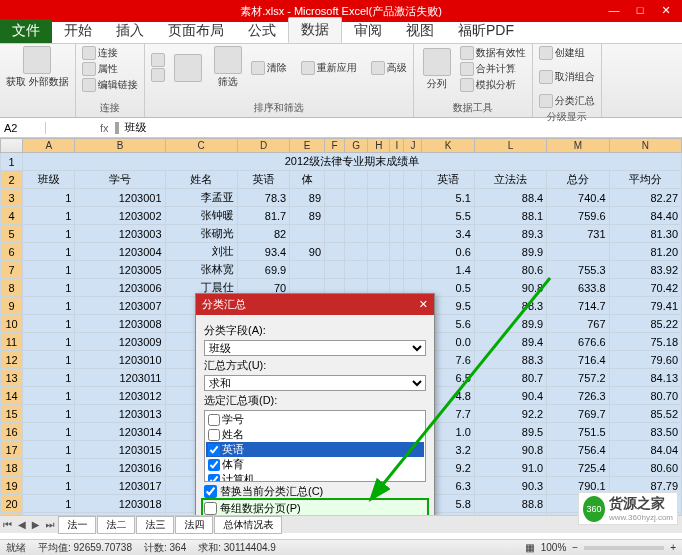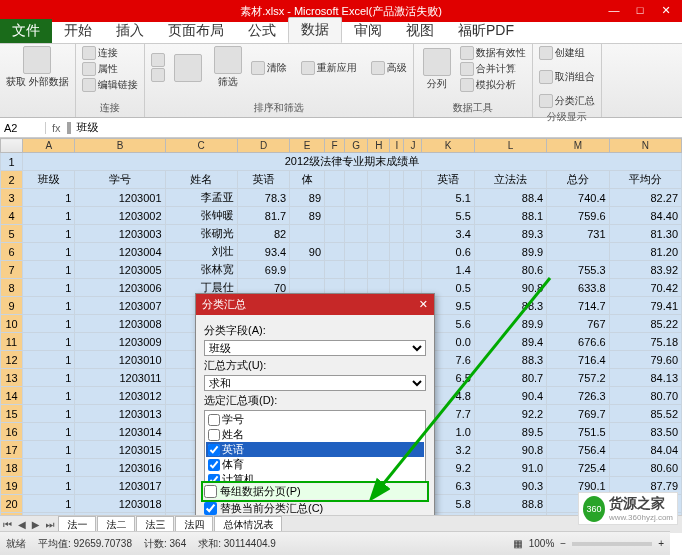--- a/index.html
+++ b/index.html
@@ -16,21 +16,21 @@
 .rgroup { border-right: 1px solid #ccc; padding: 2px 6px; display: flex; flex-direction: column; justify-content: space-between; }
 .rgroup .row { display: flex; gap: 6px; align-items: center; }
 .rgroup .lbl { text-align: center; font-size: 10px; color: #555; margin-top: 2px; }
 .rbtn { display: flex; flex-direction: column; align-items: center; font-size: 10px; color: #333; gap: 1px; min-width: 34px; }
 .rbtn .ic { width: 18px; height: 18px; background: #e0e0e0; border: 1px solid #bbb; border-radius: 2px; }
 .rbtn.big .ic { width: 28px; height: 28px; }
 .smalltxt { font-size: 10px; color: #333; display: flex; align-items: center; gap: 2px; }
 .smalltxt .ic { width: 14px; height: 14px; background: #e0e0e0; border: 1px solid #bbb; border-radius: 2px; }
 .cellref { height: 20px; display: flex; border-bottom: 1px solid #ccc; background: #fff; align-items: center; }
 .namebox { width: 46px; padding: 0 4px; border-right: 1px solid #ccc; font-size: 11px; }
-.fx { padding: 0 6px; color: #666; border-right: 4px solid #a3a3a3; }
+.fx { padding: 0 6px; color: #666; border-right: 4px solid #a3a3a3; margin-left: 48px; }
 .fval { padding: 0 6px; font-size: 11px; }
 .sheet { position: relative; overflow: hidden; height: 380px; }
 table.grid { border-collapse: collapse; font-size: 11px; width: 100%; }
 table.grid th { background: linear-gradient(#f2f2f2,#e5e5e5); border: 1px solid #bbb; font-weight: normal; color: #333; padding: 1px 2px; font-size: 10px; }
 table.grid th.sel { background: #f8cf8a; }
 table.grid td { border: 1px solid #c8d4e0; padding: 1px 3px; background: #cfe1f3; text-align: right; white-space: nowrap; }
 table.grid td.row-h { background: #f8cf8a; text-align: center; width: 22px; }
 table.grid tr.title-row td { text-align: center; font-weight: normal; background: #cfe1f3; }
 .dlg { position: absolute; left: 195px; top: 155px; width: 240px; background: #f0f0f0; border: 1px solid #888; box-shadow: 2px 2px 6px rgba(0,0,0,0.3); font-size: 11px; }
 .dlg-title { background: #c62828; color: #fff; padding: 3px 6px; display: flex; justify-content: space-between; align-items: center; }
@@ -40,21 +40,21 @@
 .listbox { height: 72px; overflow: hidden; padding: 1px; }
 .listbox .opt { display: flex; align-items: center; gap: 2px; padding: 0 2px; }
 .listbox .opt.sel { background: #2060c0; color: #fff; }
 .listbox input[type=checkbox] { width: 12px; height: 12px; }
 .dlg .cb { display: flex; align-items: center; gap: 3px; margin: 2px 0; }
 .dlg .cb.hl { outline: 2px solid #0a0; outline-offset: 1px; background: #e8ffe8; }
 .arrow-svg { position: absolute; left: 330px; top: 120px; pointer-events: none; }
 .sheet-tabs { position: absolute; left: 0; bottom: 22px; height: 18px; display: flex; align-items: center; background: #e8e8e8; width: 100%; font-size: 10px; border-top: 1px solid #ccc; }
 .sheet-tabs .nav { padding: 0 3px; color: #555; }
 .sheet-tabs .stab { padding: 1px 8px; border: 1px solid #bbb; background: #fff; margin-left: 1px; }
-.statusbar { position: absolute; bottom: 0; left: 0; right: 12px; height: 24px; background: linear-gradient(#f2f2f2,#e2e2e2); border-top: 1px solid #ccc; display: flex; align-items: center; font-size: 10px; padding: 0 6px; gap: 12px; color: #333; }
+.statusbar { position: absolute; bottom: 0; left: 0; right: 0; height: 16px; background: linear-gradient(#f2f2f2,#e2e2e2); border-top: 1px solid #ccc; display: flex; align-items: center; font-size: 10px; padding: 0 6px; gap: 12px; color: #333; }
 .statusbar .right { margin-left: auto; display: flex; gap: 6px; align-items: center; }
 .zoom-slider { width: 80px; height: 4px; background: #ccc; position: relative; }
 .watermark { position: absolute; right: 4px; bottom: 30px; background: #fff; border: 1px solid #ddd; padding: 2px 4px; display: flex; align-items: center; gap: 4px; font-size: 11px; color: #444; }
 .watermark .logo { width: 22px; height: 26px; border-radius: 50%; background: #28a428; color: #fff; display: flex; align-items: center; justify-content: center; font-size: 9px; font-weight: normal; }
 .watermark .main { font-size: 14px; font-weight: bold; }
 .watermark .sub { font-size: 8px; color: #999; }
 .qat { display:flex; gap:4px; align-items:center; padding:0 4px;}
 .qat span { width:14px; height:14px; }
 </style>
 </head>
@@ -591,27 +591,27 @@
           </div>
           <div class="opt">
             <input type="checkbox" checked="" style="">
             <span>体育</span>
           </div>
           <div class="opt">
             <input type="checkbox" checked="" style="">
             <span>计算机</span>
           </div>
         </div>
+      <div class="cb">
+          <input type="checkbox" checked="" style="">
+          <span>替换当前分类汇总(C)</span>
+        </div>
       <div class="cb hl">
           <input type="checkbox" style="">
           <span>每组数据分页(P)</span>
-        </div>
-      <div class="cb">
-          <input type="checkbox" checked="" style="">
-          <span>替换当前分类汇总(C)</span>
         </div>
       
     </div>
 
   </div>
 
   <svg class="arrow-svg" width="240" height="260">
     <defs>
         <marker id="ah" markerWidth="10" markerHeight="10" refX="2" refY="3" orient="auto">
           <path d="M0,0 L0,6 L8,3 z" fill="#0a0"></path>

